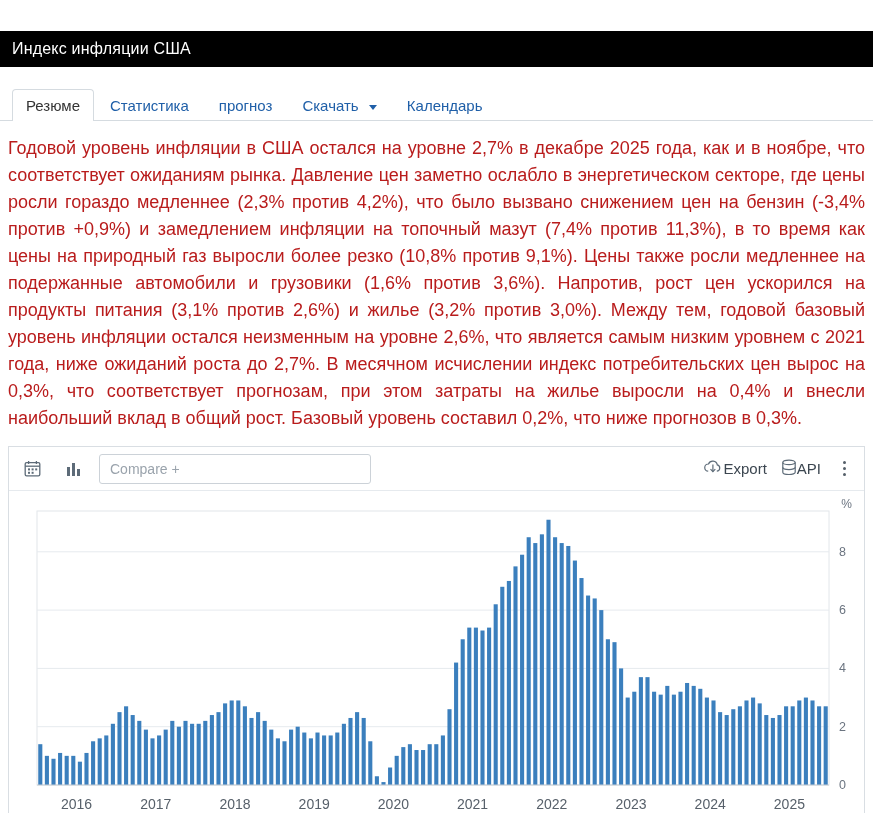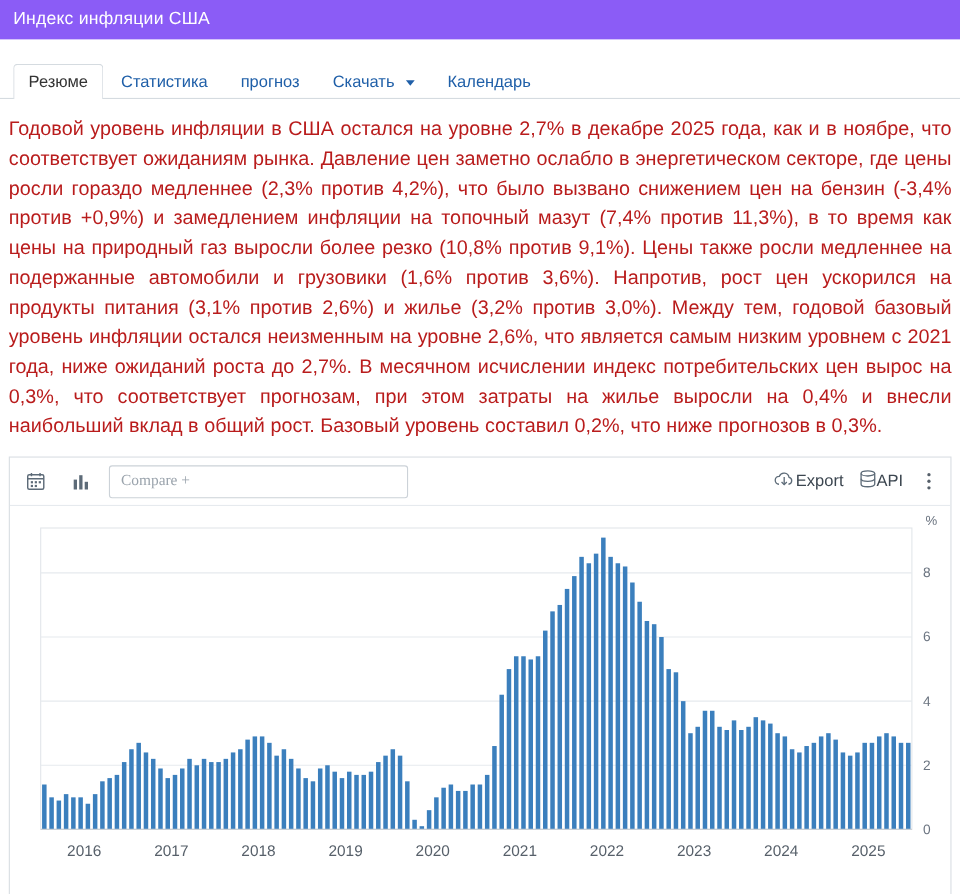--- a/index.html
+++ b/index.html
@@ -13,27 +13,28 @@
     width: 873px;
     height: 813px;
     position: relative;
     overflow: hidden;
     background: #ffffff;
   }
 
   
   .titlebar {
     height: 36px;
-    background: #8b5cf6;
+    background: #000000;
     color: #ffffff;
     display: flex;
     align-items: center;
     padding-left: 12px;
     font-size: 16px;
     letter-spacing: .2px;
+    margin-top: 31px;
   }
 
   
   .tabbar {
     height: 54px;
     border-bottom: 1px solid #d5dbe0;
     display: flex;
     align-items: flex-end;
     padding-left: 12px;
     background: #ffffff;
@@ -110,21 +111,20 @@
     max-width: 272px;
     height: 30px;
     border: 1px solid #ccd2d8;
     border-radius: 3px;
     font-size: 14px;
     color: #9aa3ac;
     padding: 0 10px;
     display: flex;
     align-items: center;
     background: #fff;
-    font-family: Liberation Serif, serif;
   }
   .tb-right { margin-left: auto; display: flex; align-items: center; gap: 14px; }
   .tb-btn {
     display: flex; align-items: center; gap: 0;
     font-size: 15px; color: #3c4650; cursor: pointer;
   }
   .kebab { display: flex; flex-direction: column; gap: 3px; padding: 4px 8px; cursor: pointer; }
   .kebab i { width: 3px; height: 3px; background: #555f69; border-radius: 50%; display: block; }
 
   

